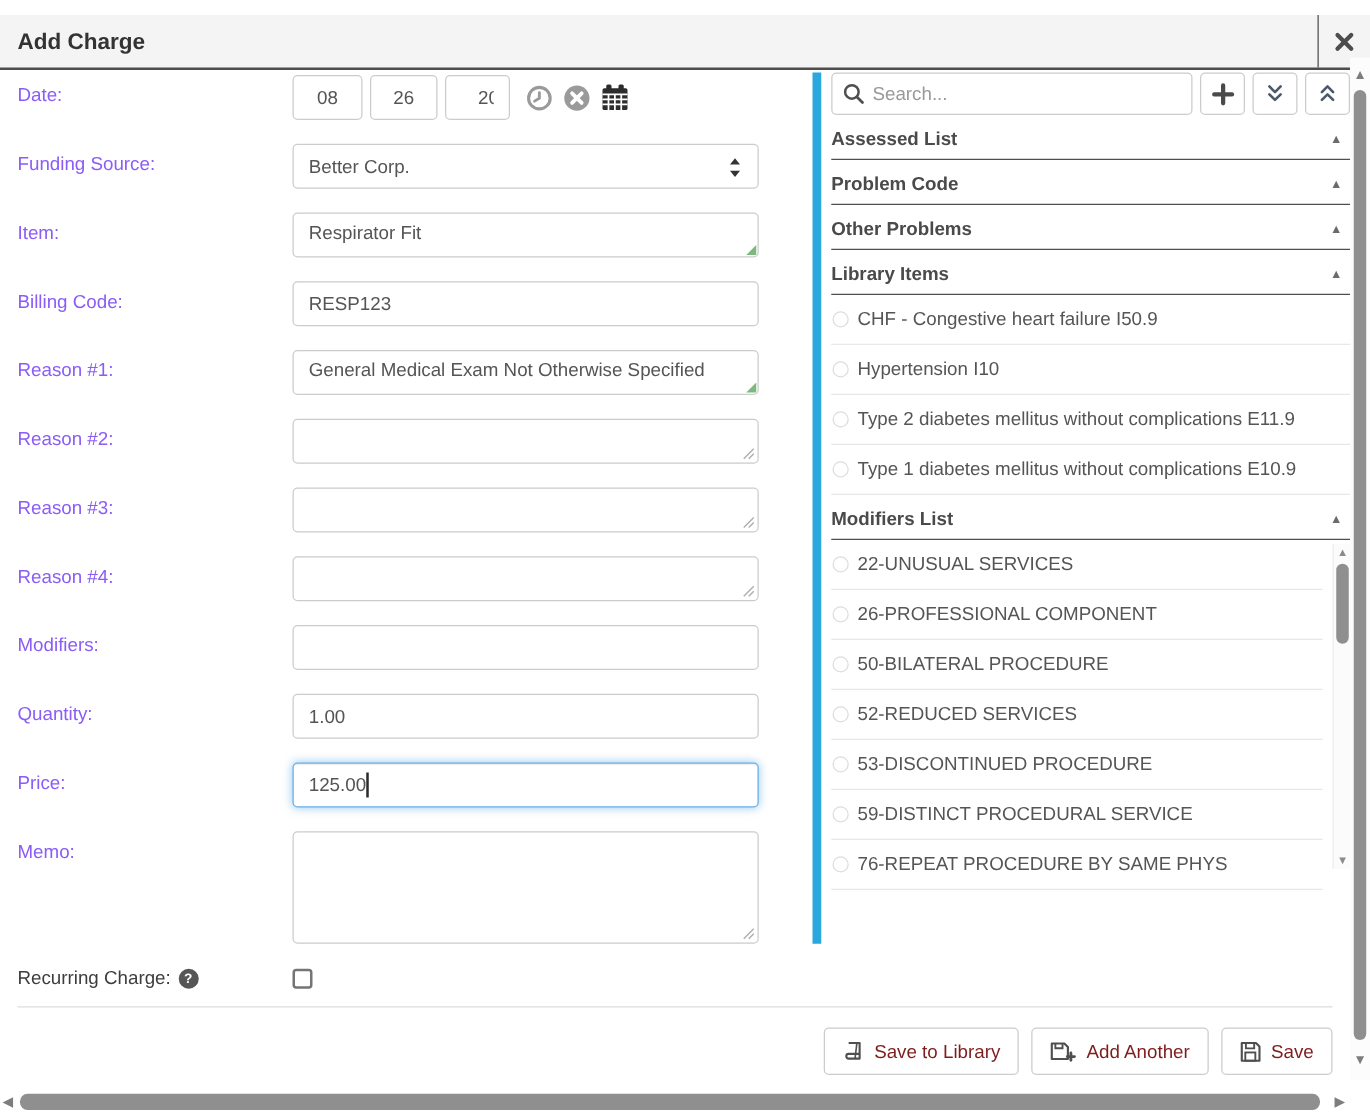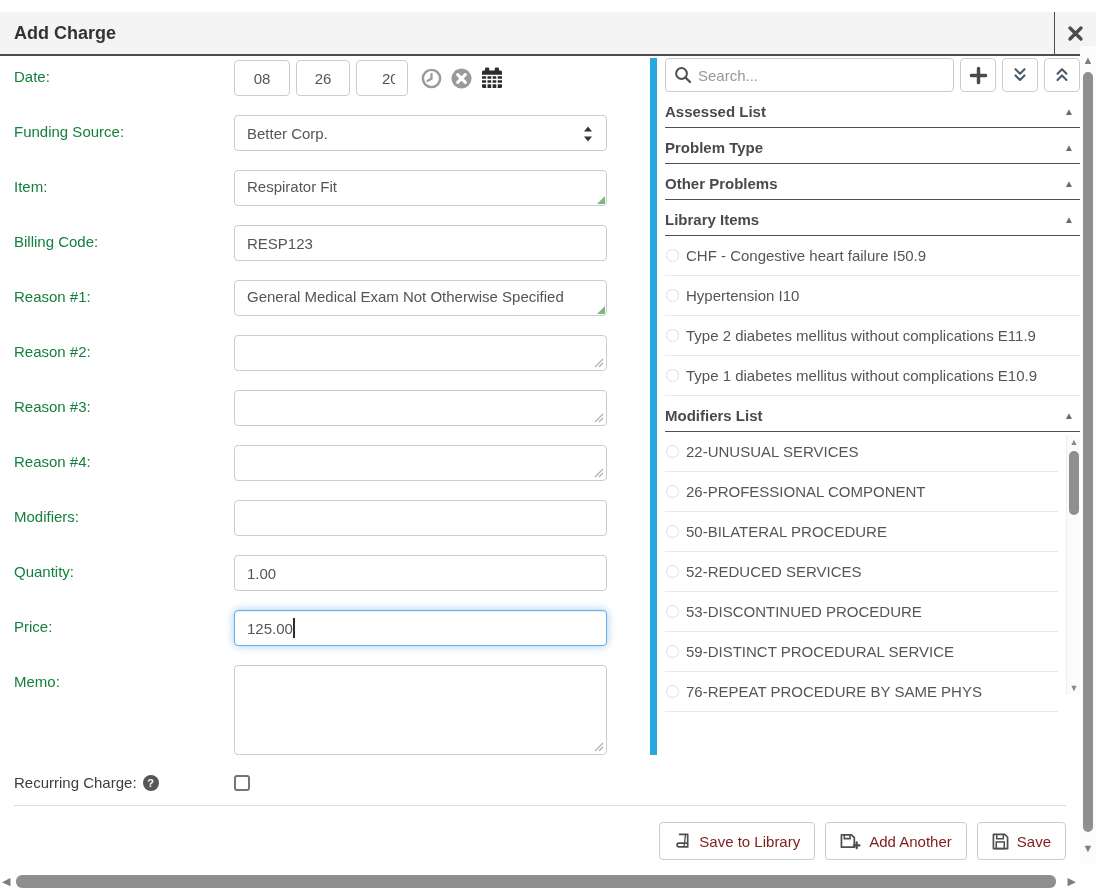--- a/index.html
+++ b/index.html
@@ -19,21 +19,21 @@
   }
   .modal-title { font-size:18px; font-weight:bold; color:#333; padding-left:14px; }
   .close-area {
     margin-left:auto; width:42px; height:42px; border-left:1px solid #4d4d4d;
     display:flex; align-items:center; justify-content:center; cursor:pointer;
   }
 
   
   .form-col { position:absolute; left:0; top:44px; width:650px; padding:16px 0 0 14px; }
   .frow { display:flex; align-items:flex-start; margin-bottom:19px; }
-  .flabel { width:220px; padding-top:8px; font-size:15px; color:#15803d; }
+  .flabel { width:220px; padding-top:8px; font-size:15px; color:#8b5cf6; }
   .ctrl { position:relative; }
   .tbox {
     height:36px; border:1px solid #ccc; border-radius:4px; background:#fff;
     font-family:"Liberation Sans",sans-serif; font-size:15px; color:#555;
     padding:0 12px; outline:none;
   }
   .areabox {
     position:relative; width:373px; height:36px; border:1px solid #ccc; border-radius:4px;
     background:#fff; font-size:15px; color:#555; padding:7px 12px; overflow:hidden;
     white-space:nowrap;
@@ -340,21 +340,21 @@
           </span>
         </span>
       </div>
 
       <div class="sec">
         <span class="sec-label">Assessed List</span>
         <span class="sec-tri">▲</span>
       </div>
 
       <div class="sec">
-        <span class="sec-label">Problem Type</span>
+        <span class="sec-label">Problem Code</span>
         <span class="sec-tri">▲</span>
       </div>
 
       <div class="sec">
         <span class="sec-label">Other Problems</span>
         <span class="sec-tri">▲</span>
       </div>
 
       <div class="sec">
         <span class="sec-label">Library Items</span>

